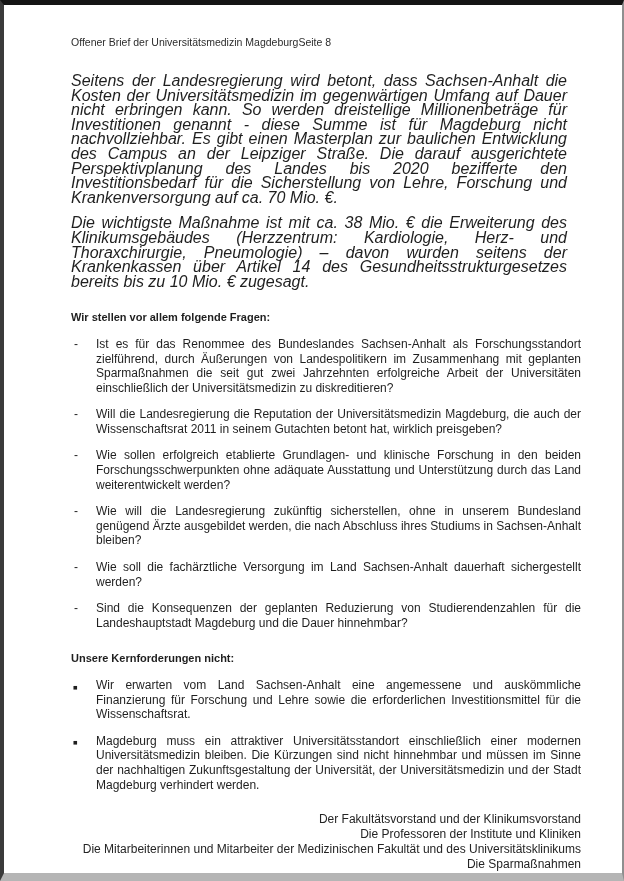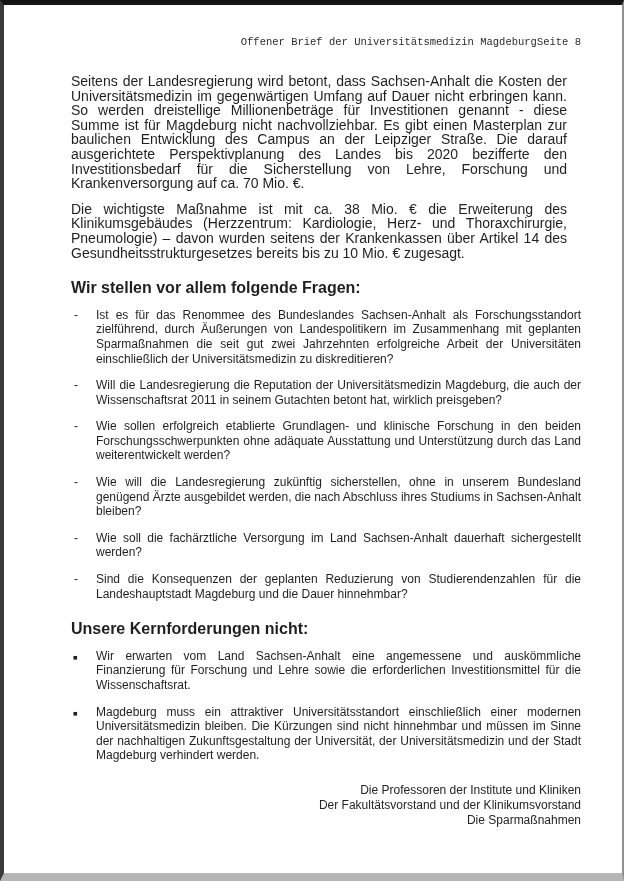--- a/index.html
+++ b/index.html
@@ -8,29 +8,30 @@
     background:#ffffff;color:#1f1f1f;
     font-family:"Liberation Sans","DejaVu Sans",sans-serif;
     border-top:5px solid #141414;
     border-left:4px solid #3a3a3a;
     border-right:2px solid #8f8f8f;
     border-bottom:8px solid #b5b5b5;
     padding:31px 41px 0 67px;
     overflow:hidden;
   }
   .header{
-    display:flex;justify-content:flex-end;
-    font-size:10.5px;color:#2c2c2c;margin:0 0 26px 0;font-family:Liberation Mono, monospace;
+    display:flex;justify-content:flex-start;
+    font-size:10.5px;color:#2c2c2c;margin:0 0 26px 0;
   }
   .body-text{
-    font-size:14px;line-height:14.6px;text-align:justify;
+    font-size:16px;line-height:14.6px;text-align:justify;
     margin:11px 14px 0 0;
+    font-style:italic;
   }
   .heading{
-    font-size:16px;font-weight:bold;line-height:14.6px;
+    font-size:11px;font-weight:bold;line-height:14.6px;
     margin:21px 0 0 0;
   }
   .list{margin:0;}
   .item{
     position:relative;padding-left:25px;
     font-size:12px;line-height:14.6px;text-align:justify;
     margin-top:12px;
   }
   .item .marker{position:absolute;left:3px;top:0;}
   .item.square .marker{font-size:7.5px;top:2.5px;left:2px;}
@@ -88,18 +89,19 @@
       <span class="marker">■</span>
       <span class="item-text">Wir erwarten vom Land Sachsen-Anhalt eine angemessene und auskömmliche Finanzierung für Forschung und Lehre sowie die erforderlichen Investitionsmittel für die Wissenschaftsrat.</span>
     </div>
     <div class="item square">
       <span class="marker">■</span>
       <span class="item-text">Magdeburg muss ein attraktiver Universitätsstandort einschließlich einer modernen Universitätsmedizin bleiben. Die Kürzungen sind nicht hinnehmbar und müssen im Sinne der nachhaltigen Zukunftsgestaltung der Universität, der Universitätsmedizin und der Stadt Magdeburg verhindert werden.</span>
     </div>
   </div>
 
   <div class="signature">
+    <div>Der Fakultätsvorstand und der Klinikumsvorstand</div>
     <div>Die Professoren der Institute und Kliniken</div>
-    <div>Der Fakultätsvorstand und der Klinikumsvorstand</div>
+    <div>Die Mitarbeiterinnen und Mitarbeiter der Medizinischen Fakultät und des Universitätsklinikums</div>
     <div>Die Sparmaßnahmen</div>
   </div>
 
 </div>
 
 </body></html>

